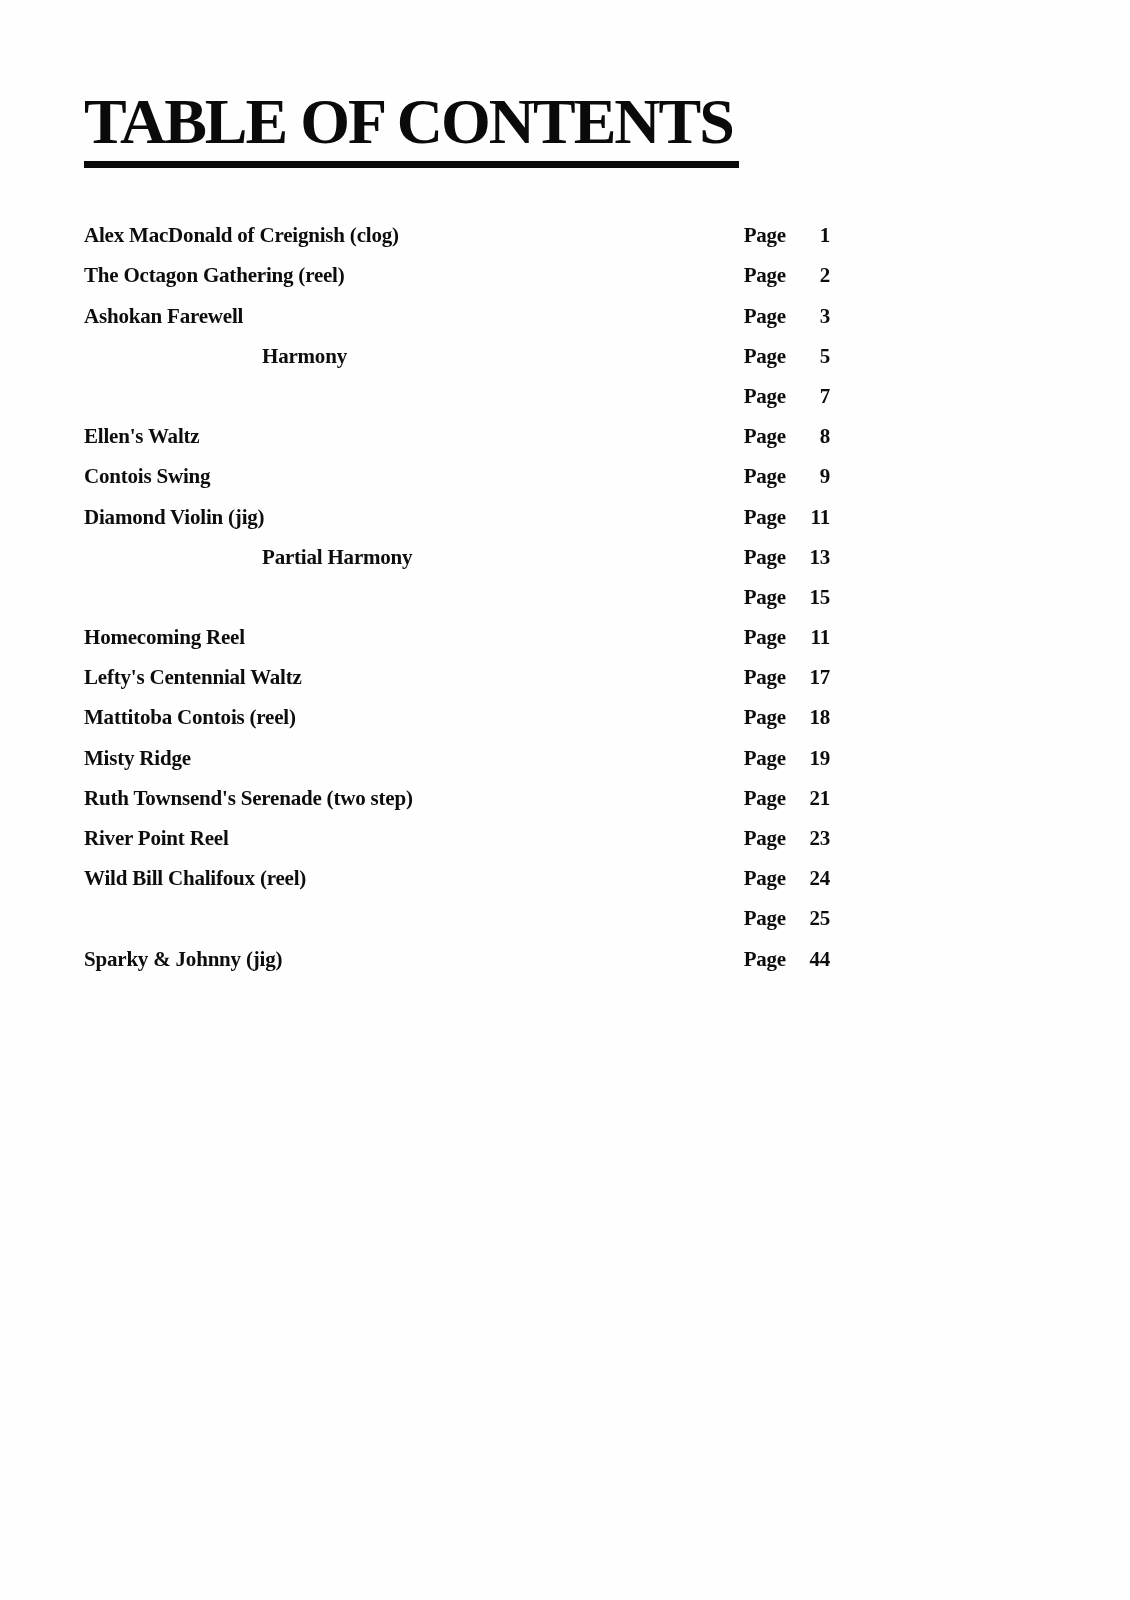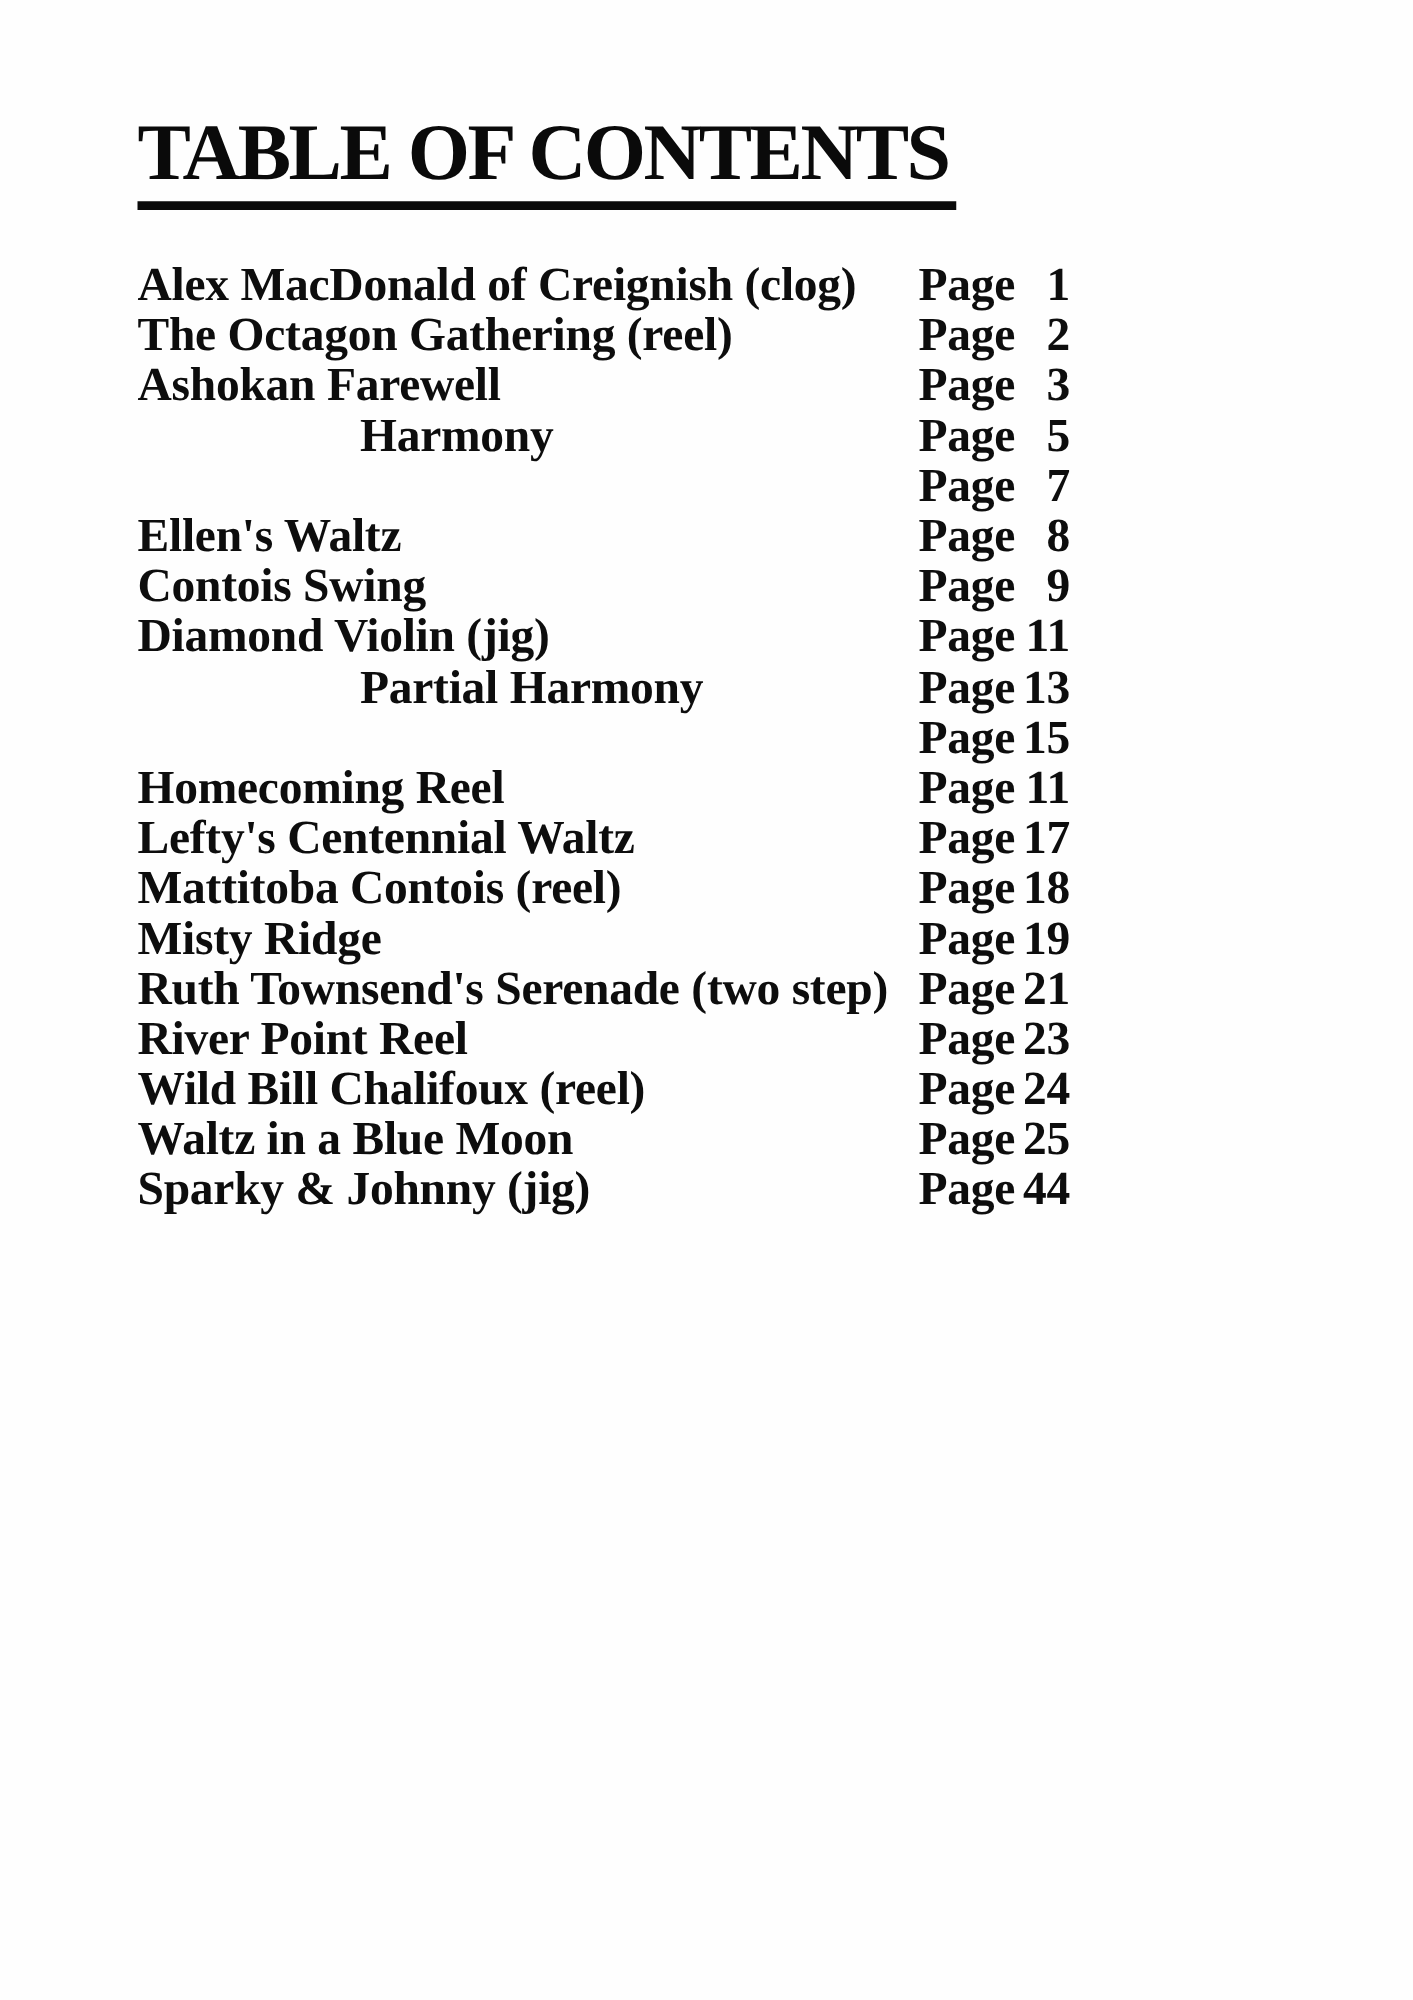--- a/index.html
+++ b/index.html
@@ -9,44 +9,44 @@
   }
   .sheet {
     position: relative;
     width: 1130px;
     height: 1600px;
     box-sizing: border-box;
     background: #fefefe;
     color: #0d0d0d;
     font-family: "Liberation Serif", serif;
     font-weight: bold;
-    padding: 90px 0 0 110px;
+    padding: 90px 0 0 84px;
     overflow: hidden;
   }
   .title {
     display: inline-block;
     margin: 0;
     font-size: 64px;
     line-height: 1.0;
     letter-spacing: -2px;
     white-space: nowrap;
     color: #0a0a0a;
     border-bottom: 7px solid #0a0a0a;
     padding-bottom: 7px;
     padding-right: 6px;
   }
   .toc {
     margin-top: 40px;
     width: 746px;
   }
   .row {
     display: flex;
-    align-items: center;
+    align-items: flex-end;
     height: 40.2px;
-    font-size: 38px;
+    font-size: 21px;
     letter-spacing: -0.2px;
     white-space: nowrap;
   }
   .name {
     flex: 0 0 auto;
   }
   .name.indent {
     padding-left: 178px;
   }
   .pageref {
@@ -197,21 +197,20 @@
 
   <div class="row">
     <span class="name">Wild Bill Chalifoux (reel)</span>
     <span class="pageref">
       <span class="page-word">Page</span>
       <span class="page-num">24</span>
     </span>
   </div>
 
   <div class="row">
-    <span class="name">Waltz in a Blue Moon</span>
     <span class="pageref">
       <span class="page-word">Page</span>
       <span class="page-num">25</span>
     </span>
   </div>
 
   <div class="row">
     <span class="name">Sparky &amp; Johnny (jig)</span>
     <span class="pageref">
       <span class="page-word">Page</span>

